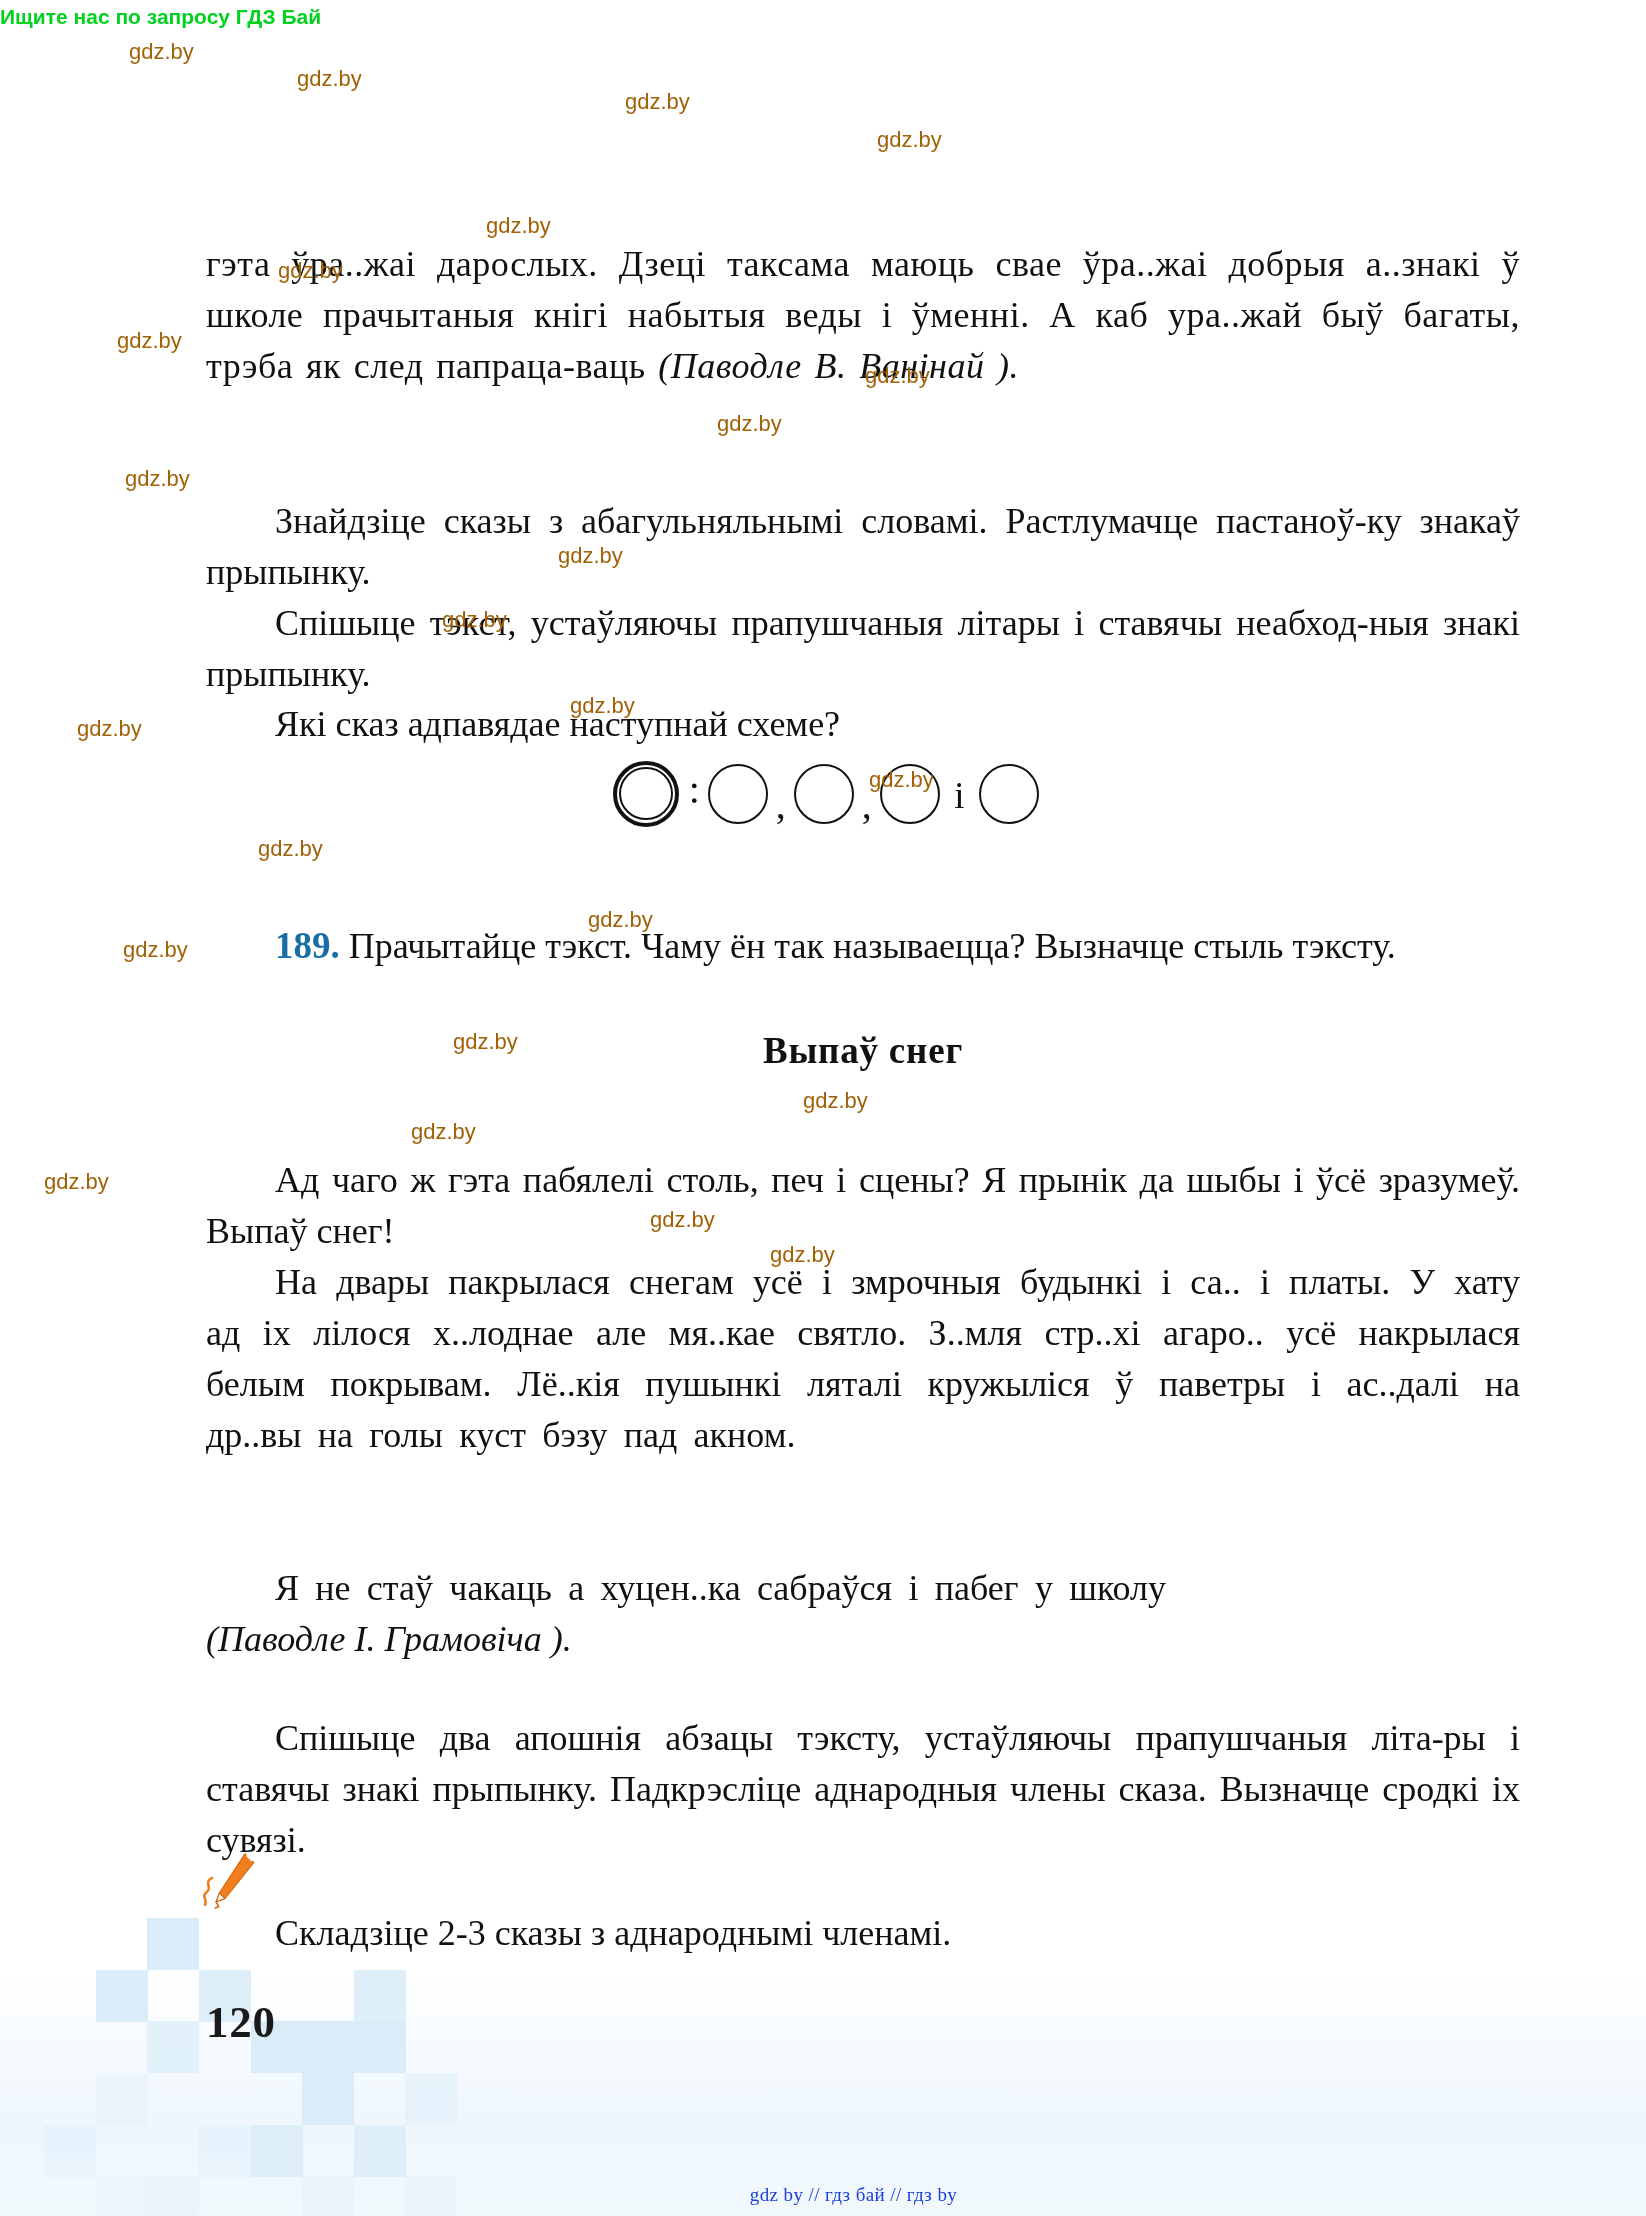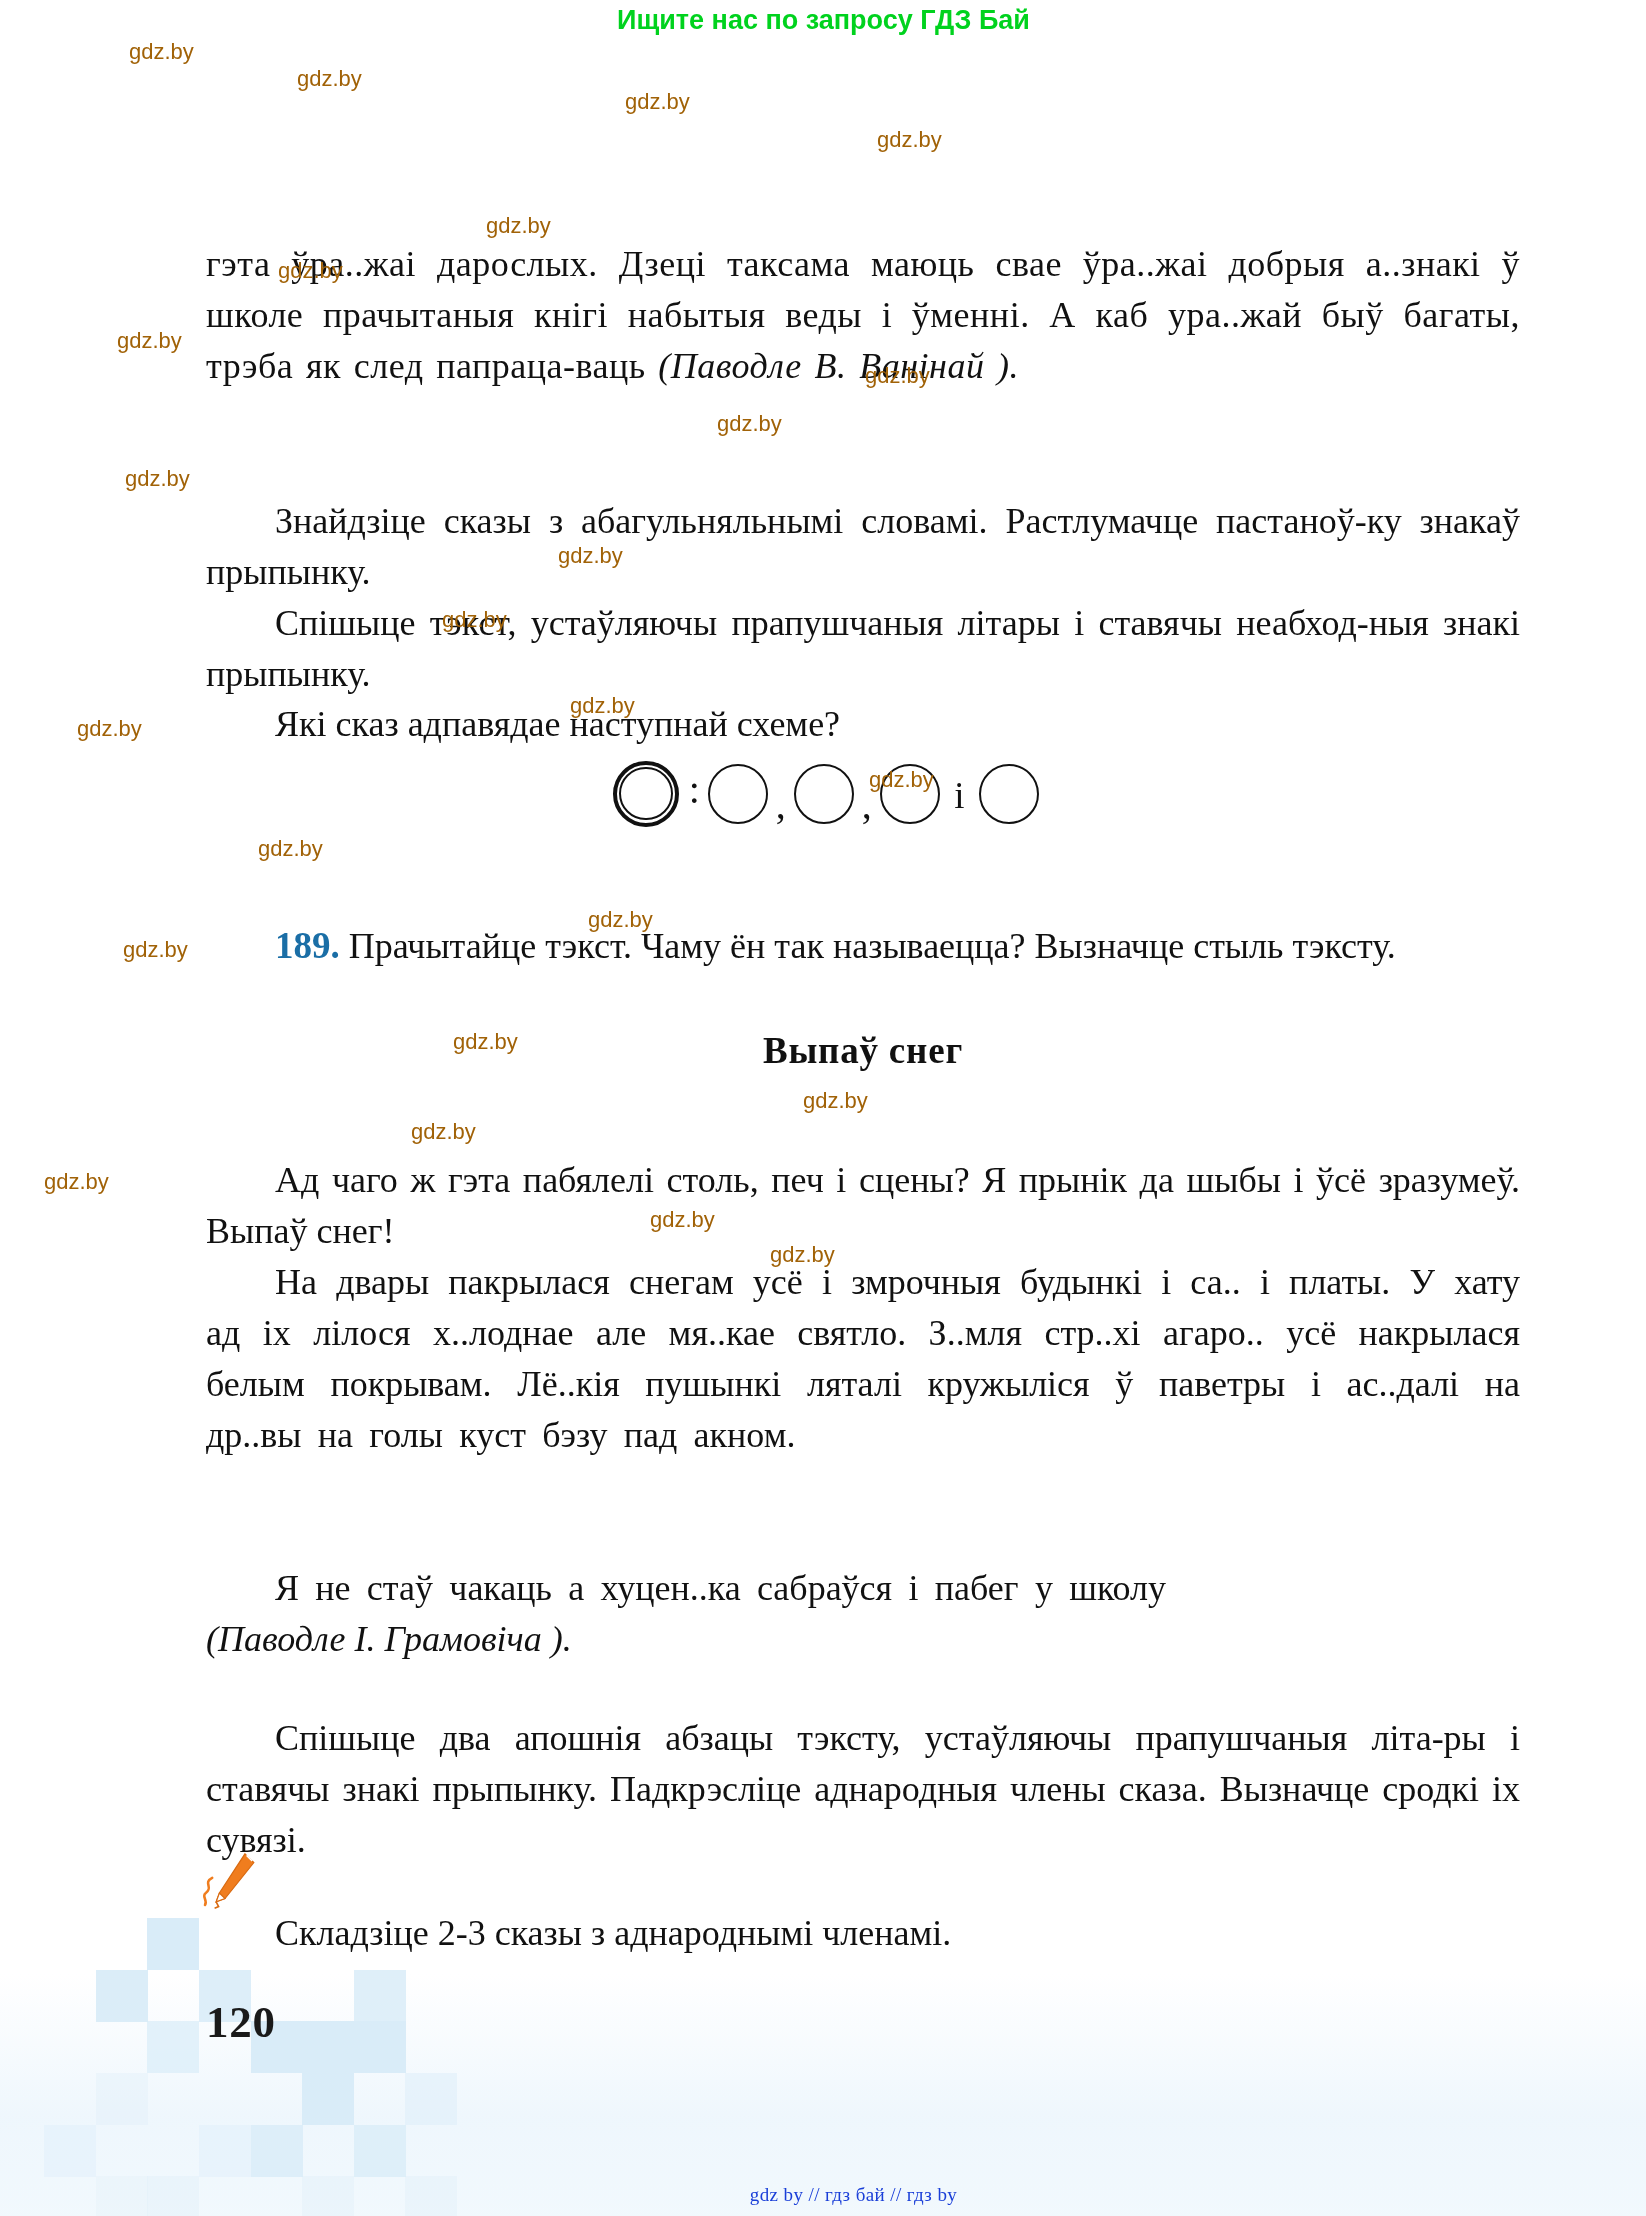--- a/index.html
+++ b/index.html
@@ -13,24 +13,24 @@
     position: relative;
     font-family: "Liberation Serif", "DejaVu Serif", serif;
     overflow: hidden;
   }
 
   
   #top-banner {
     position: absolute;
     top: 0; left: 0;
     width: 1647px;
-    text-align: center;
+    text-align: left;
     font-family: "Liberation Sans", sans-serif;
     font-weight: bold;
-    font-size: 27px;
+    font-size: 21px;
     color: #00d21e;
     padding-top: 4.8px;
     letter-spacing: 0px;
   }
 
   
   #deco {
     position: absolute;
     left: 0;
     bottom: 0;

